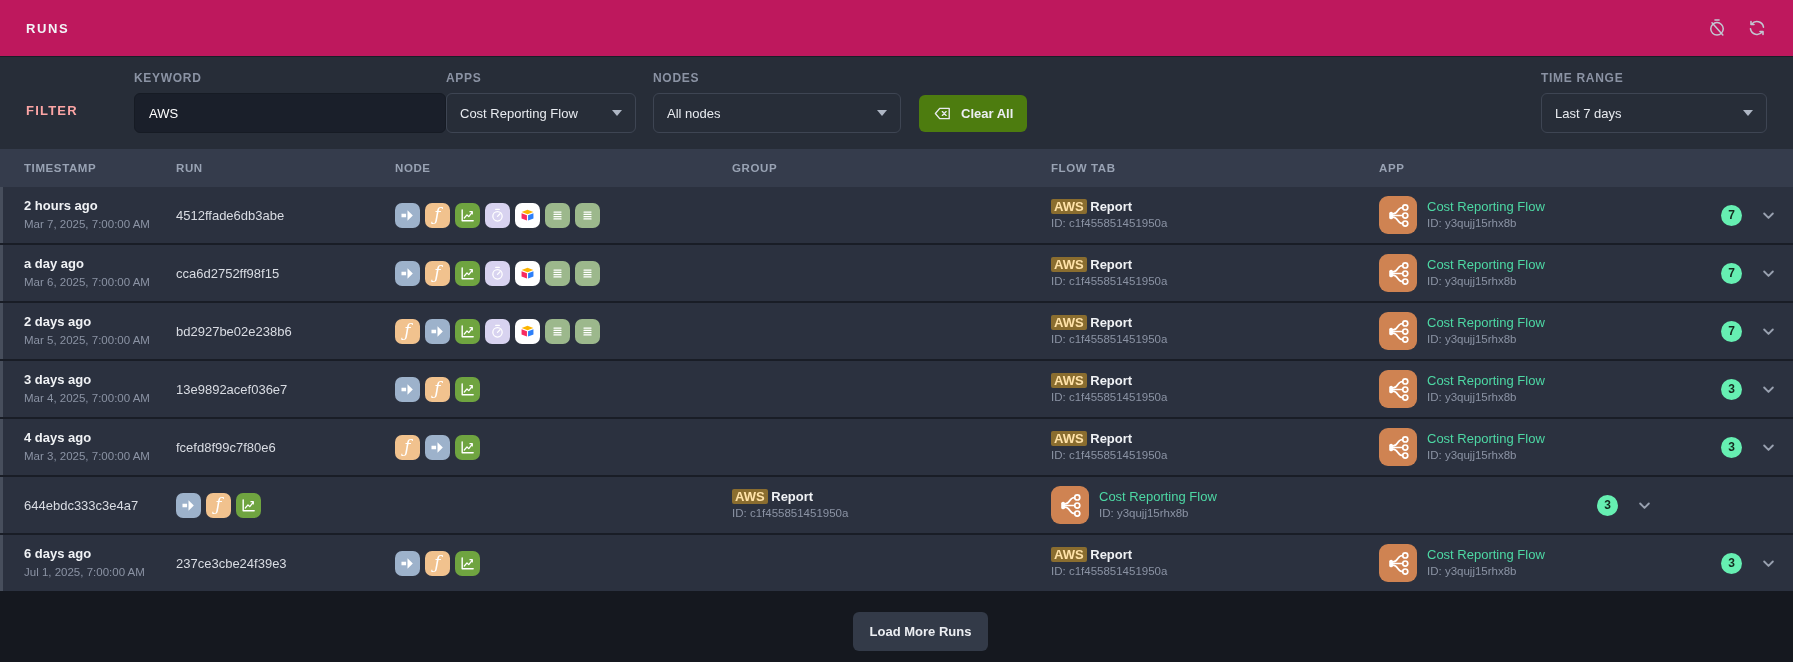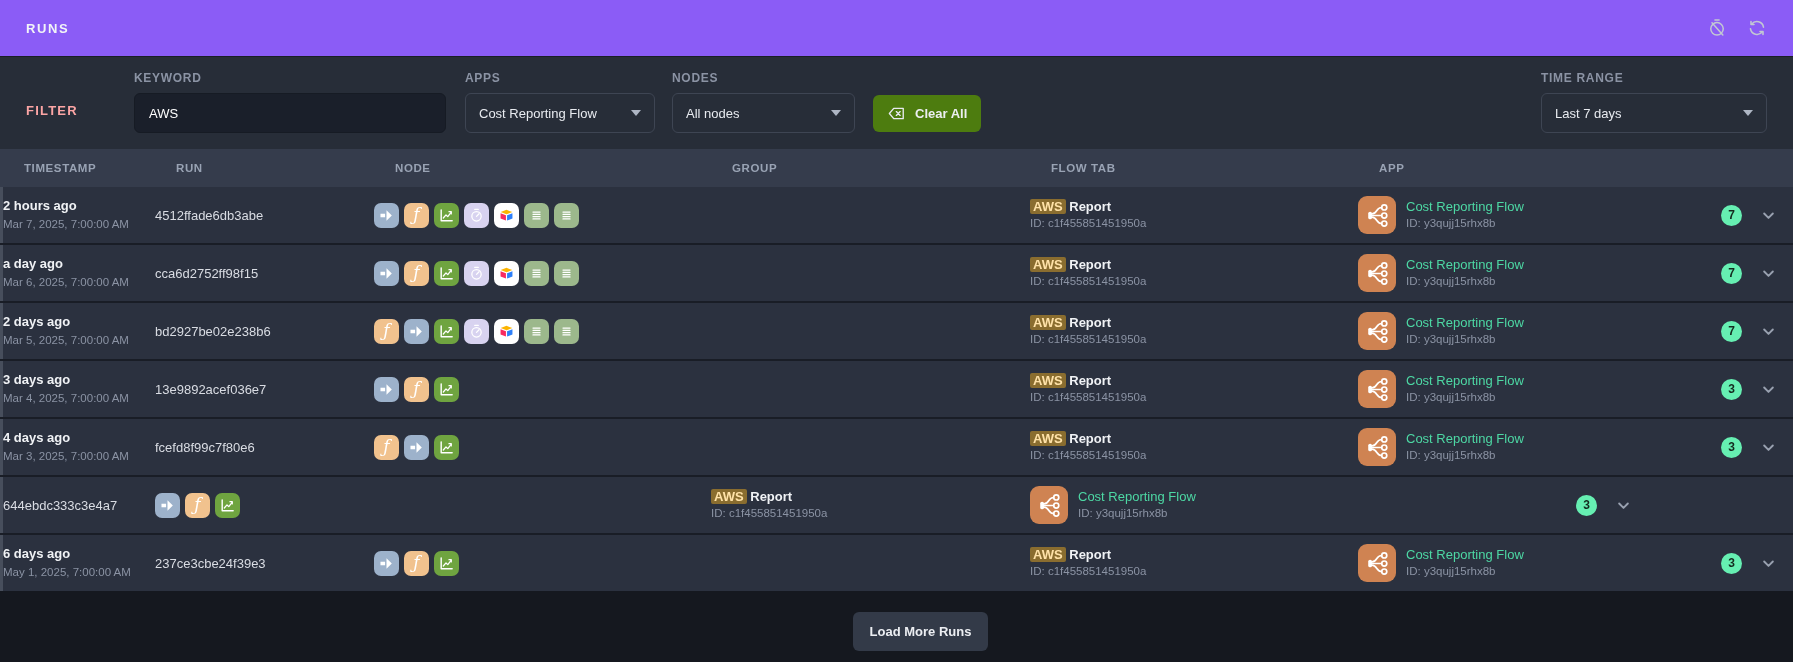--- a/index.html
+++ b/index.html
@@ -5,21 +5,21 @@
   html,body{margin:0;padding:0;}
   body{
     width:1793px;height:662px;overflow:hidden;
     background:#15181f;color:#eceef2;
     font-family:"Liberation Sans",sans-serif;
     -webkit-font-smoothing:antialiased;
   }
   .cell{min-width:0;}
   
   .topbar{
-    height:57px;background:#8b5cf6;border-bottom:1px solid #1a1e27;
+    height:57px;background:#be185d;border-bottom:1px solid #1a1e27;
     display:flex;align-items:center;justify-content:space-between;
     padding:0 26px;box-sizing:border-box;
   }
   .page-title{font-size:13px;font-weight:bold;letter-spacing:1.6px;color:#f2f4f7;}
   .topbar-icons{display:flex;align-items:center;gap:20px;}
   .tb-icon{width:20px;height:20px;display:inline-flex;cursor:pointer;}
   .tb-icon svg{width:100%;height:100%;}
   
   .filterbar{
     height:92px;background:#272d38;display:flex;align-items:flex-start;
@@ -37,42 +37,42 @@
     width:312px;height:40px;background:#1a1f2a;border:1px solid #161b24;border-radius:6px;
     color:#ffffff;font-size:13px;padding:0 14px;box-sizing:border-box;outline:none;
     font-family:"Liberation Sans",sans-serif;
   }
   .select{
     height:40px;border:1px solid #3e4553;border-radius:6px;background:transparent;
     display:flex;align-items:center;justify-content:space-between;gap:10px;
     padding:0 13px;font-size:13px;box-sizing:border-box;cursor:pointer;color:#e8ebf0;
   }
   .caret{width:10px;height:6px;display:inline-flex;flex:none;}
-  .f-apps{margin-left:19px;} .f-apps .select{width:190px;}
-  .f-nodes{margin-left:17px;} .f-nodes .select{width:183px;justify-content:space-between;}
+  .f-apps{} .f-apps .select{width:190px;}
+  .f-nodes{margin-left:17px;} .f-nodes .select{width:248px;justify-content:space-between;}
   .clear-wrap{margin-left:18px;margin-top:38px;}
   .clear-all{
     height:37px;background:#4d7c0f;border:none;border-radius:6px;color:#eceef2;
     display:flex;align-items:center;gap:9px;padding:0 14px;font-size:13px;font-weight:bold;
     font-family:"Liberation Sans",sans-serif;cursor:pointer;
   }
   .clear-all svg{width:19px;height:19px;}
   .f-time{margin-left:auto;} .f-time .select{width:226px;}
   
   .table-head{
     height:38px;background:#353c4c;
     display:grid;grid-template-columns:152px 219px 337px 319px 328px 290px 1fr;
     align-items:center;padding-left:24px;box-sizing:border-box;
     font-size:11.5px;font-weight:bold;color:#99a3b4;letter-spacing:.6px;
   }
   .rows{background:#191d26;}
   .row{
     height:56px;margin-bottom:2px;background:#2b313f;border-left:3px solid #474e5c;
     display:grid;grid-template-columns:152px 219px 337px 319px 328px 290px 1fr;
-    align-items:center;box-sizing:border-box;cursor:pointer;
+    align-items:center;padding-left:21px;box-sizing:border-box;cursor:pointer;
   }
   .ts-rel{font-size:13px;font-weight:bold;color:#f0f2f5;line-height:1.25;}
   .ts-sub{font-size:11.5px;color:#8b93a4;margin-top:3px;line-height:1.2;}
   .run-id{font-size:13px;color:#d9dce3;}
   .nodes{display:flex;gap:5px;}
   .node-icon{
     width:25px;height:25px;border-radius:7px;flex:none;
     display:flex;align-items:center;justify-content:center;
   }
   .node-icon svg{width:17px;height:17px;}
@@ -585,21 +585,21 @@
         <span class="chev">
           <svg viewBox="0 0 24 24" fill="none" stroke="#99a1b0" stroke-width="2.4" stroke-linecap="round" stroke-linejoin="round">
             <path d="M6.5 9.5l5.5 5.5 5.5-5.5"></path>
           </svg>
         </span>
       </div>
     </div>
     <div class="row">
       <div class="cell">
         <div class="ts-rel">6 days ago</div>
-        <div class="ts-sub">May 1, 2025, 7:00:00 AM</div>
+        <div class="ts-sub">Jul 1, 2025, 7:00:00 AM</div>
       </div>
       <div class="cell run-id">237ce3cbe24f39e3</div>
       <div class="cell nodes">
         <span class="node-icon" style="background:#9db2cb">
           <svg viewBox="0 0 24 24">
             <path fill="#fff" d="M3.5 9.5h6.5v5H3.5z"></path>
             <path fill="#fff" d="M12 4.5L19.5 12L12 19.5z"></path>
           </svg>
         </span>
         <span class="node-icon" style="background:#f1c28e">

